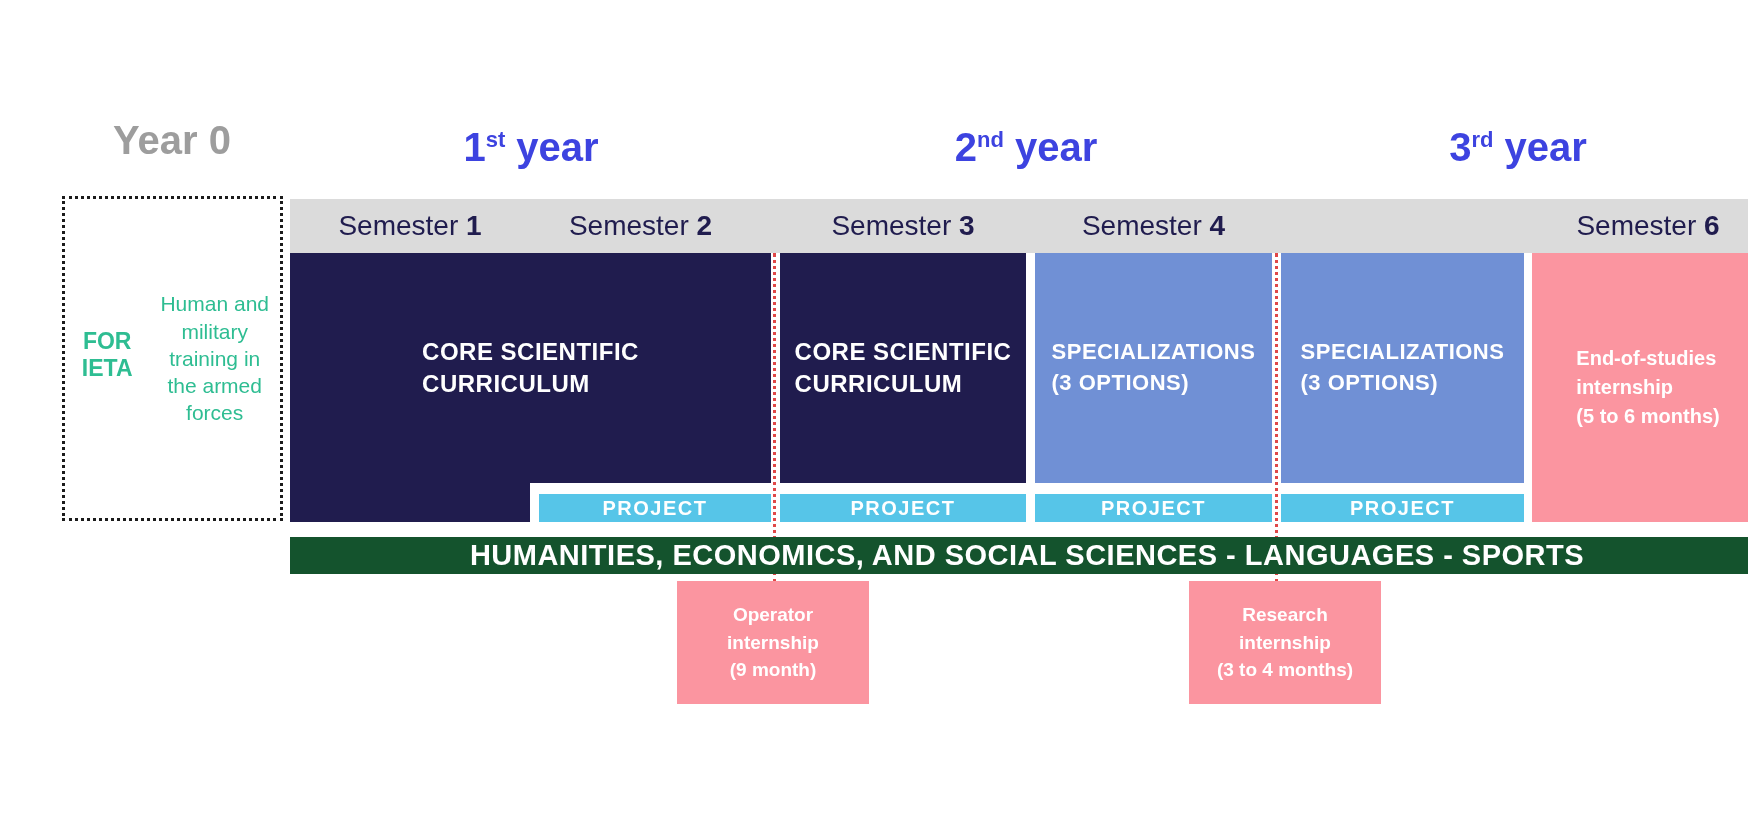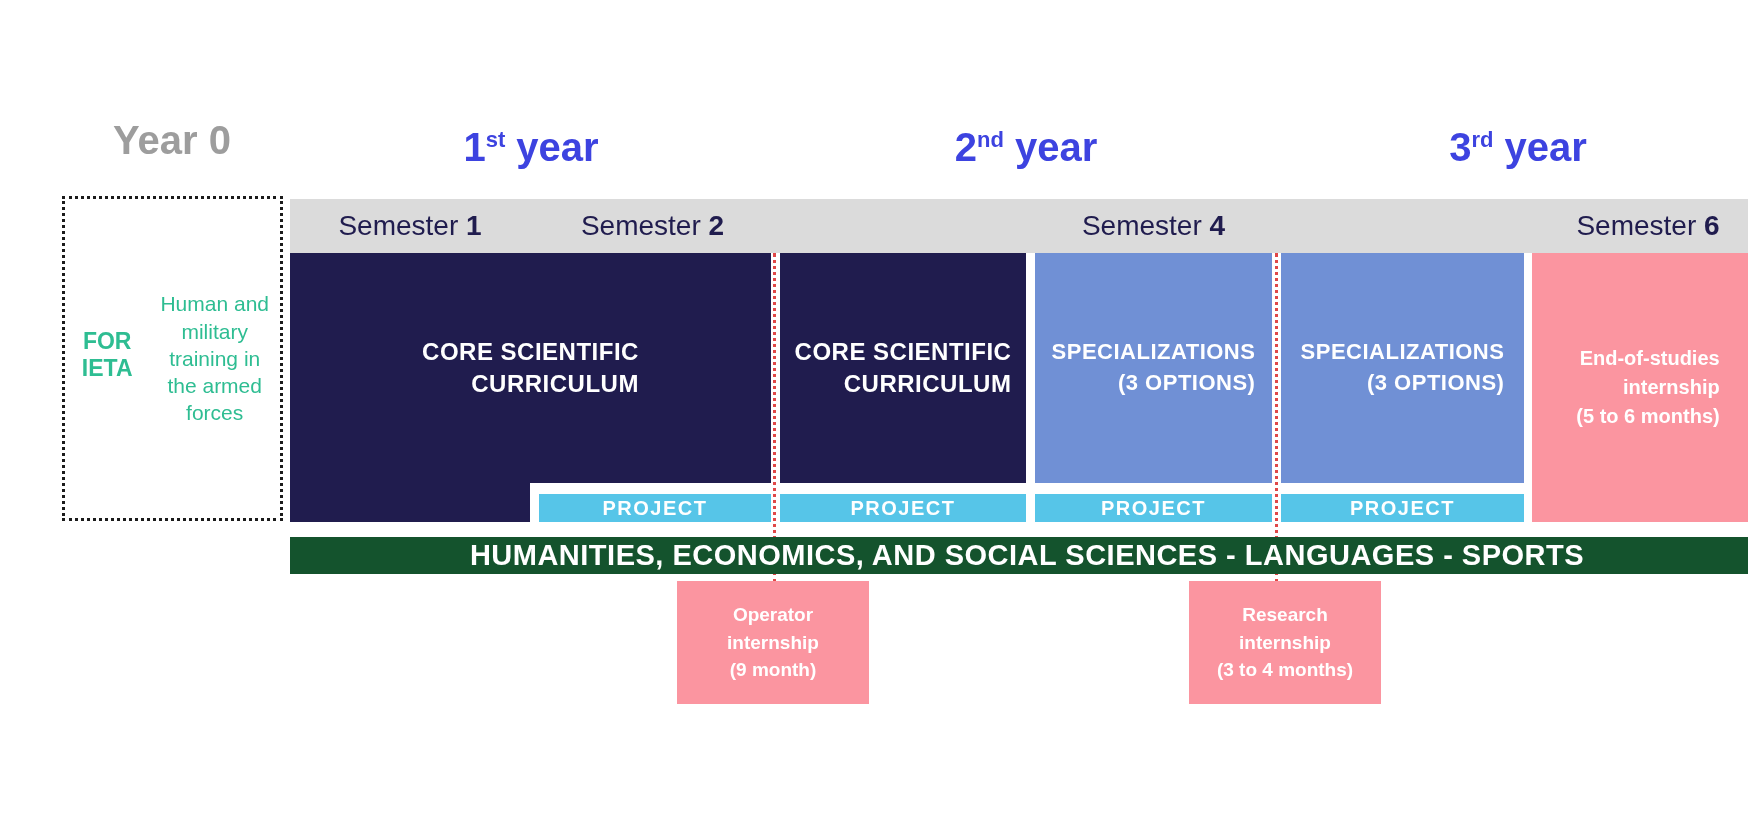--- a/index.html
+++ b/index.html
@@ -36,38 +36,38 @@
   .sem-header{
     position:absolute;left:248px;top:199px;width:1474px;height:54px;
     background:#dbdbdb;
   }
   .sem-cell{
     position:absolute;top:199px;height:54px;line-height:54px;
     text-align:center;color:#201c4e;font-size:28px;font-weight:400;white-space:nowrap;
   }
   .sem-cell b{font-weight:700;}
   #sem1{left:248px;width:240px;}
-  #sem2{left:488px;width:245px;}
+  #sem2{left:476px;width:245px;}
   #sem3{left:738px;width:246px;}
   #sem4{left:993px;width:237px;}
   #sem5{left:1239px;width:243px;}
   #sem6{left:1490px;width:232px;}
 
   
   .red-divider{
     position:absolute;top:253px;height:330px;width:0;
     border-left:3px dotted #e04848;
   }
   #divider1{left:731px;}
   #divider2{left:1233px;}
 
   
   .block{
     position:absolute;display:flex;align-items:center;justify-content:center;
-    text-align:right;color:#ffffff;box-sizing:border-box;
+    text-align:left;color:#ffffff;box-sizing:border-box;
   }
   .pre{white-space:pre-line;}
   .navy{background:#201c4e;}
   .specblue{background:#7090d5;}
   .pinkbg{background:#fb95a0;}
   .block-core{font-size:24px;font-weight:700;line-height:1.35;letter-spacing:0.5px;}
   .block-spec{font-size:22px;font-weight:700;line-height:1.4;letter-spacing:0.5px;}
   .block-end{font-size:20px;font-weight:600;line-height:1.45;}
 
   #core-upper{left:248px;top:253px;width:481px;height:230px;}
@@ -130,20 +130,23 @@
 the armed forces</div>
   </div>
 
   <div class="sem-header"></div>
   <div class="sem-cell" id="sem1">
     <span>Semester</span> <b>1</b>
   </div>
   <div class="sem-cell" id="sem2">
     <span>Semester</span> <b>2</b>
   </div>
+  <div class="sem-cell" id="sem3">
+    <span>Semester</span> <b>3</b>
+  </div>
   <div class="sem-cell" id="sem4">
     <span>Semester</span> <b>4</b>
   </div>
   <div class="sem-cell" id="sem6">
     <span>Semester</span> <b>6</b>
   </div>
 
   <div class="red-divider" id="divider1"></div>
   <div class="red-divider" id="divider2"></div>
 

